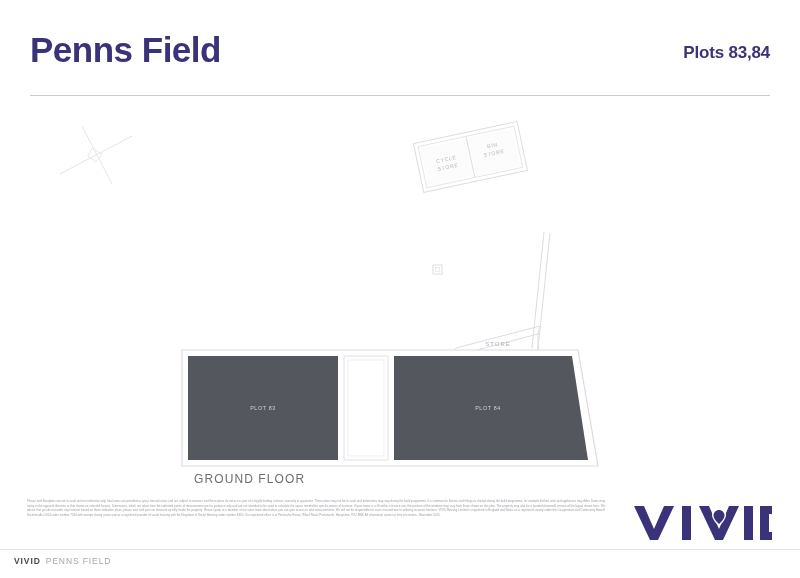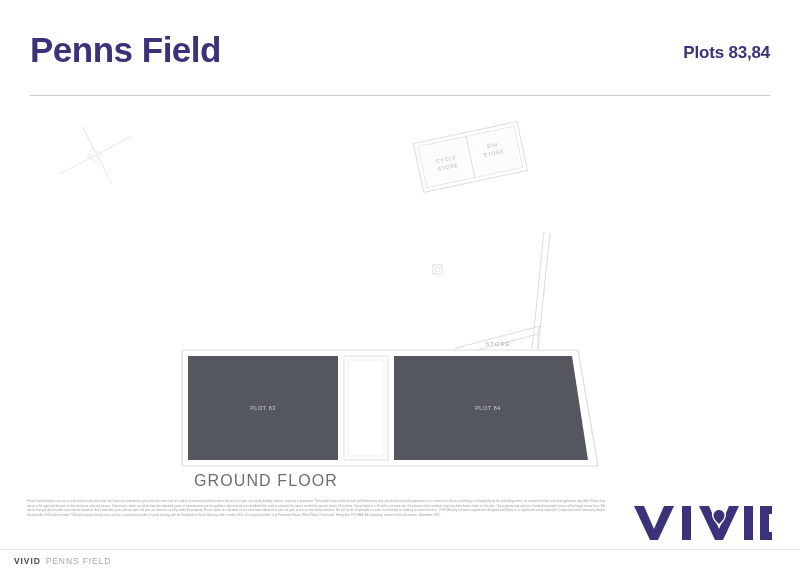--- a/index.html
+++ b/index.html
@@ -107,21 +107,21 @@
     left: 180px;
     top: 248px;
     width: 420px;
     height: 125px;
   }
 
   #ground-floor-label {
     position: absolute;
     left: 194px;
     top: 372px;
-    font-size: 16px;
+    font-size: 12px;
     color: #6d6d75;
     letter-spacing: 1.1px;
   }
 
   .plan-text {
     font-family: "Liberation Sans", sans-serif;
     fill: #d2d2d6;
     font-size: 5.4px;
     letter-spacing: 0.6px;
     text-anchor: middle;

